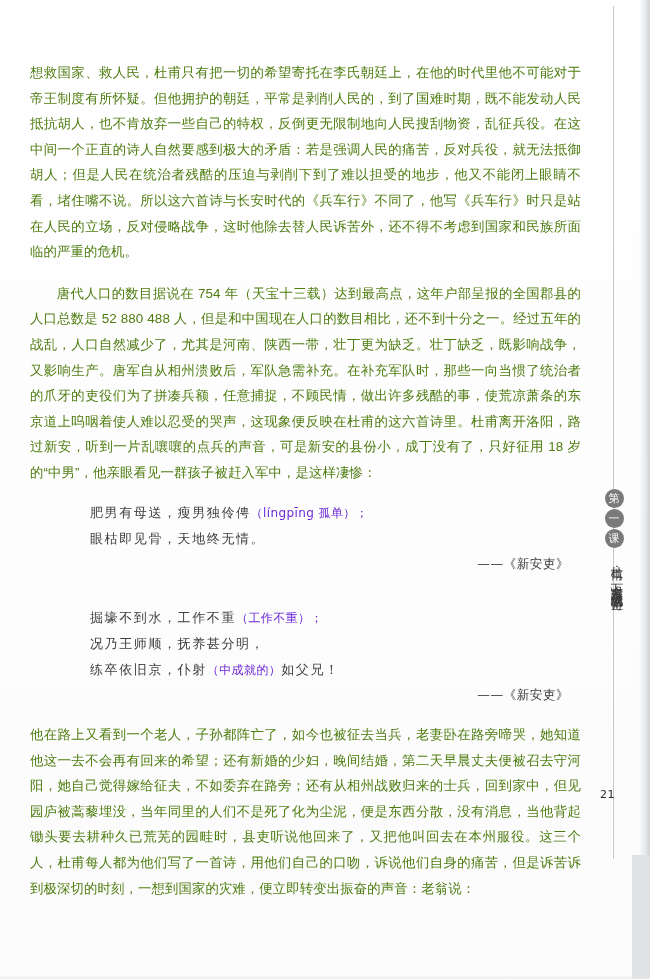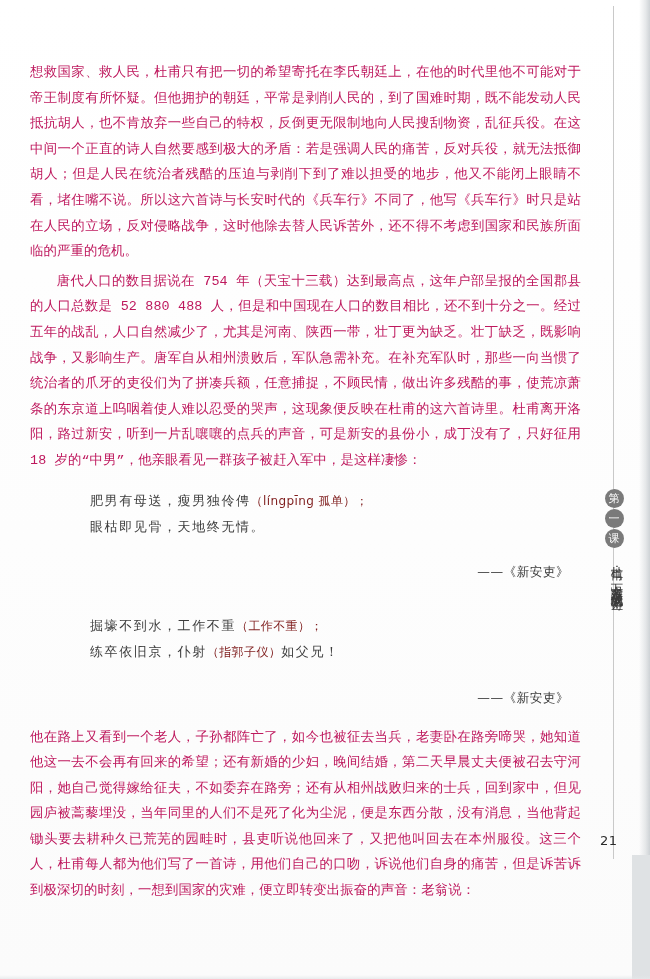--- a/index.html
+++ b/index.html
@@ -62,56 +62,56 @@
     position: absolute;
     left: 30px;
     top: 60px;
     width: 551px;
   }
 
   p.body-para {
     margin: 0 0 0 0;
     font-size: 13.4px;
     line-height: 25.6px;
-    color: #be185d;
+    color: #4d7c0f;
     text-align: justify;
     text-justify: inter-ideograph;
     text-indent: 0;
     letter-spacing: 0.1px;
-    font-family: Liberation Mono, monospace;
+    font-family: Liberation Sans, sans-serif;
   }
   p.body-para.indent {
     text-indent: 2em;
   }
   p.body-para + p.body-para {
-    margin-top: 4px;
+    margin-top: 16px;
   }
 
   
   .poem-block {
     margin: 14px 0 0 0;
     padding-left: 60px;
   }
   .poem-line {
     font-size: 13px;
     line-height: 25.5px;
     color: #3d3d3d;
     font-family: "DejaVu Sans", "Liberation Sans", sans-serif;
     font-weight: 400;
     white-space: nowrap;
     letter-spacing: 1.6px;
   }
   .poem-line .gloss {
     letter-spacing: 0.4px;
     font-size: 12px;
-    color: #7f1d1d;
+    color: #6d28d9;
   }
 
   .poem-source {
-    margin-top: 24px;
+    margin-top: 4px;
     text-align: right;
     padding-right: 12px;
     font-size: 12.6px;
     color: #3a3a3a;
     letter-spacing: 0.5px;
     font-family: "DejaVu Serif", "Liberation Serif", serif;
   }
 
   .gap-after-source { height: 18px; }
 
@@ -162,22 +162,22 @@
     font-size: 12.4px;
     line-height: 16px;
     letter-spacing: 1.4px;
     color: #3a3a3a;
     font-family: "DejaVu Sans", "Liberation Sans", sans-serif;
     white-space: nowrap;
   }
   .page-number {
     position: absolute;
     left: 14px;
-    top: 833px;
-    font-size: 13px;
+    top: 788px;
+    font-size: 11px;
     color: #2a2a2a;
     font-family: "DejaVu Sans", "Liberation Sans", sans-serif;
     letter-spacing: 0.5px;
   }
 </style>
 </head>
 <body>
 
 <div class="page">
   <div class="paper-tint"></div>
@@ -200,21 +200,24 @@
     <div class="poem-source">——《新安吏》</div>
 
     <div class="gap-after-source"></div>
 
 
     <div class="poem-block">
       <div class="poem-line">
         <span>掘壕不到水，工作不重</span><span class="gloss">（工作不重）；</span>
       </div>
       <div class="poem-line">
-        <span>练卒依旧京，仆射</span><span class="gloss">（指郭子仪）</span><span>如父兄！</span>
+        <span>况乃王师顺，抚养甚分明，</span>
+      </div>
+      <div class="poem-line">
+        <span>练卒依旧京，仆射</span><span class="gloss">（中成就的）</span><span>如父兄！</span>
       </div>
     </div>
 
     <div class="poem-source">——《新安吏》</div>
 
     <div class="gap-after-source"></div>
 
     <p class="body-para">他在路上又看到一个老人，子孙都阵亡了，如今也被征去当兵，老妻卧在路旁啼哭，她知道他这一去不会再有回来的希望；还有新婚的少妇，晚间结婚，第二天早晨丈夫便被召去守河阳，她自己觉得嫁给征夫，不如委弃在路旁；还有从相州战败归来的士兵，回到家中，但见园庐被蒿藜埋没，当年同里的人们不是死了化为尘泥，便是东西分散，没有消息，当他背起锄头要去耕种久已荒芜的园畦时，县吏听说他回来了，又把他叫回去在本州服役。这三个人，杜甫每人都为他们写了一首诗，用他们自己的口吻，诉说他们自身的痛苦，但是诉苦诉到极深切的时刻，一想到国家的灾难，便立即转变出振奋的声音：老翁说：</p>
 
   </div>

